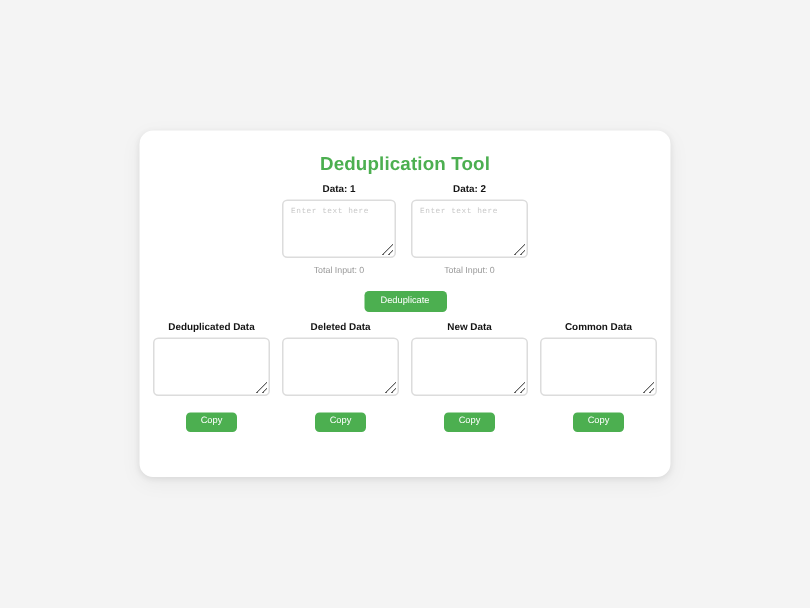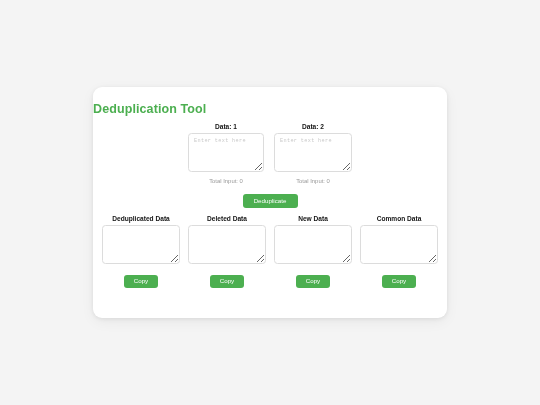--- a/index.html
+++ b/index.html
@@ -24,20 +24,21 @@
     background: #ffffff;
     border-radius: 9px;
     box-shadow: 0 1px 4px rgba(0,0,0,0.08), 0 4px 14px rgba(0,0,0,0.05);
   }
 
   #page-title {
     position: absolute;
     left: 0;
     top: 15px;
     width: 100%;
+    text-align: center;
     color: #4caf50;
     font-size: 12.5px;
     font-weight: bold;
     letter-spacing: 0.1px;
   }
 
   
   #input-row {
     position: absolute;
     left: 0;

